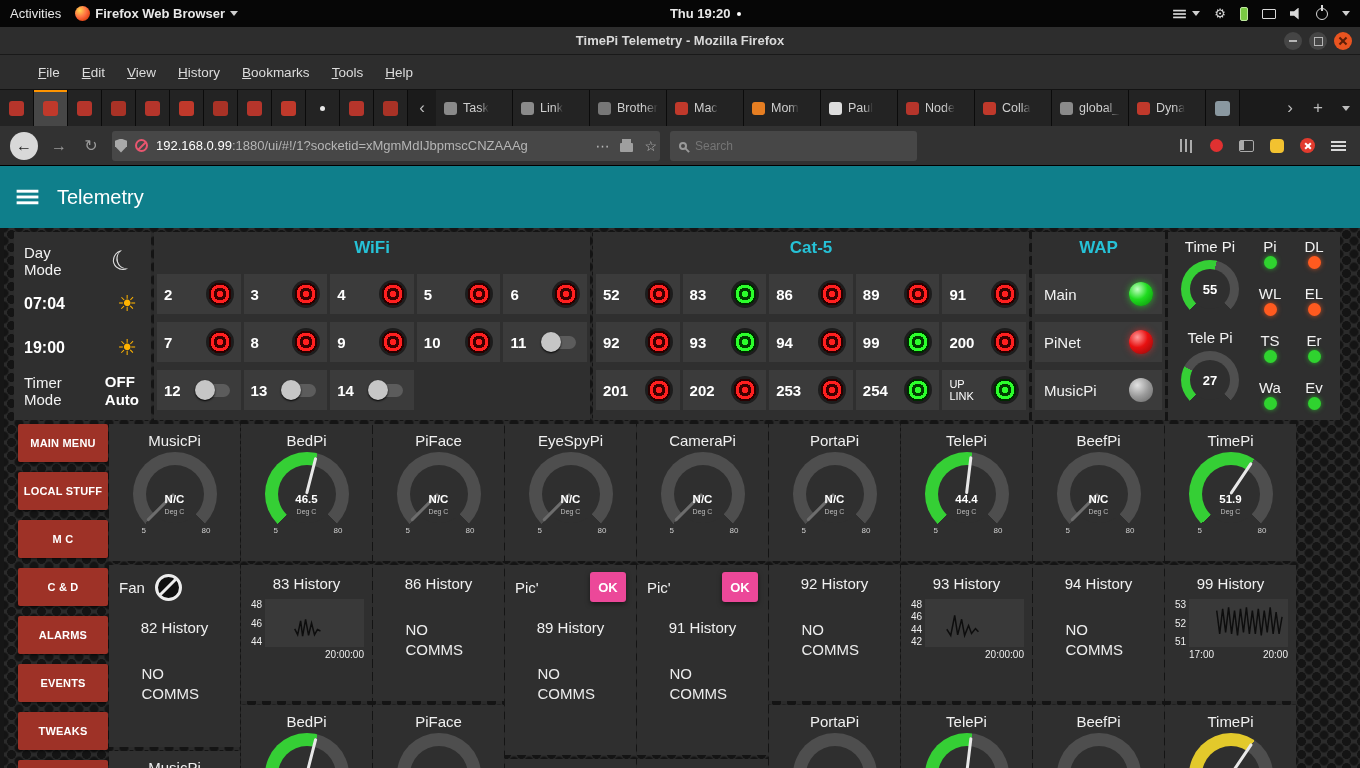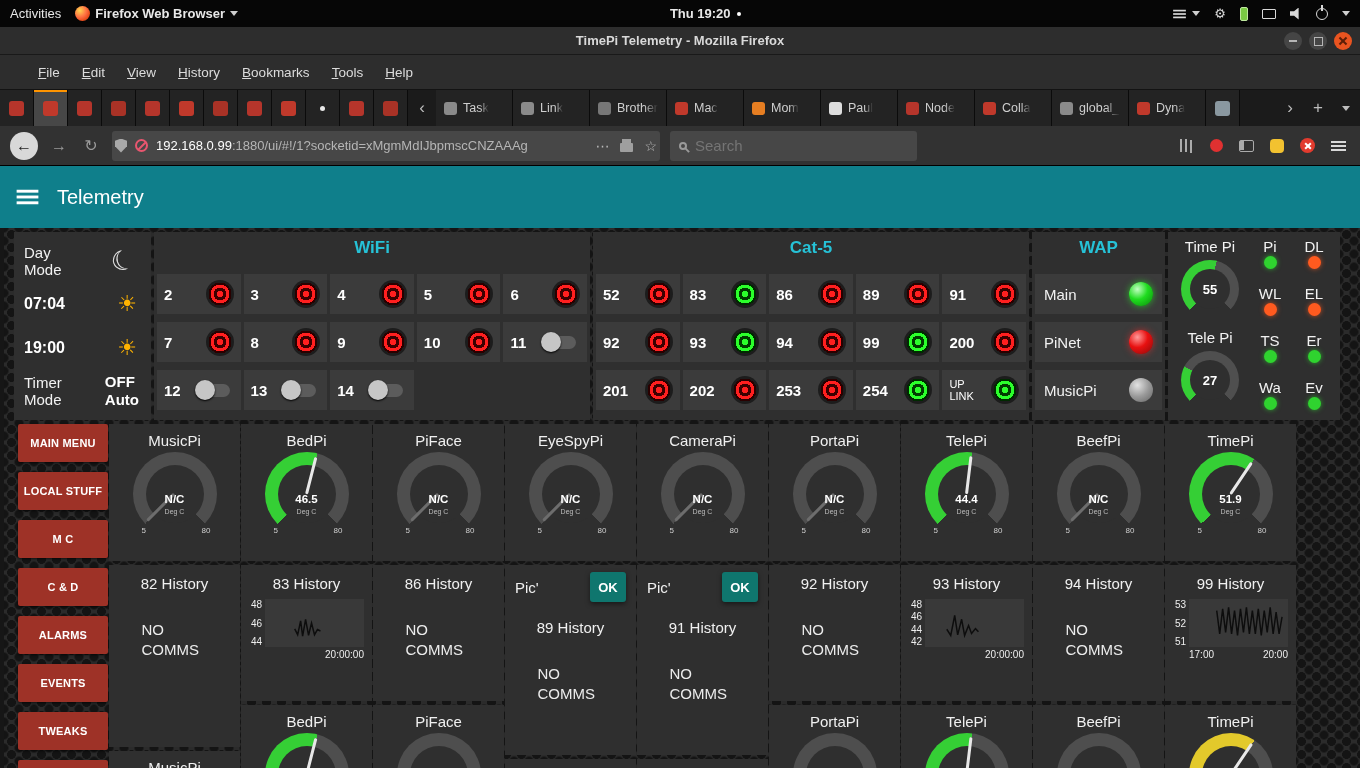--- a/index.html
+++ b/index.html
@@ -87,21 +87,21 @@
   .url-host { color:#fdfdfd; }
   .url-rest { color:#b5b5b5; }
   .url-actions { display:flex; align-items:center; gap:11px; color:#b9b9b9; font-size:14px; }
   .printer { width:13px; height:9px; background:#9f9f9f; border-radius:1px; position:relative; margin-top:3px; }
   .printer::before { content:""; position:absolute; top:-4px; left:2px; width:9px; height:4px; background:#9f9f9f; }
   .search-bar { width:247px; height:30px; background:#474747; border-radius:3px; display:flex; align-items:center;
                 padding:0 9px; gap:8px; }
   .mag { width:8px; height:8px; border:2px solid #9a9a9a; border-radius:50%; position:relative; flex:none; }
   .mag::after { content:""; position:absolute; width:6px; height:2px; background:#9a9a9a;
                 transform:rotate(45deg); right:-5px; bottom:-3px; }
-  .search-input { background:transparent; border:none; outline:none; color:#bbb; font-size:15px; width:100%;
+  .search-input { background:transparent; border:none; outline:none; color:#bbb; font-size:12px; width:100%;
                   font-family:"Liberation Sans", sans-serif; }
   .nav-right { display:flex; align-items:center; gap:16px; margin-left:auto; padding-right:4px; }
   .lib { width:14px; height:13px; position:relative; }
   .lib::before { content:""; position:absolute; left:0; top:0; width:2px; height:13px; background:#ababab;
                  box-shadow:5px 0 0 #ababab, 10px 1px 0 #ababab; }
   .rec { width:13px; height:13px; border-radius:50%; background:#e03131; }
   .side { width:15px; height:12px; border:1.5px solid #ababab; border-radius:2px; position:relative; }
   .side::before { content:""; position:absolute; left:0; top:0; width:4px; height:9px; background:#ababab; }
   .pocket { width:14px; height:14px; background:#f2c230; border-radius:4px; }
   .stop { width:15px; height:15px; border-radius:50%; background:#e23b2e; position:relative; }
@@ -202,21 +202,21 @@
   .gauge-unit { position:absolute; left:0; right:0; top:56px; text-align:center; font-size:7px; color:#bdbdbd; }
   .gauge-min { position:absolute; bottom:3px; left:17px; font-size:8px; color:#cfcfcf; }
   .gauge-max { position:absolute; bottom:3px; right:14px; font-size:8px; color:#cfcfcf; }
 
   .hrow { display:flex; align-items:center; height:44px; padding:0 10px; gap:10px; }
   .hrow.pic-row { justify-content:space-between; }
   .hlabel { font-size:15px; color:#f0f0f0; }
   .no-entry { width:27px; height:27px; border-radius:50%; background:#0f0f0f; border:3px solid #ececec; position:relative; }
   .no-entry::after { content:""; position:absolute; left:50%; top:-1px; width:3px; height:22px; background:#ececec;
                      transform:translateX(-50%) rotate(45deg); }
-  .ok-btn { width:36px; height:30px; background:#0f766e; color:#fff; font-weight:bold; font-size:13px; border:none;
+  .ok-btn { width:36px; height:30px; background:#ec4899; color:#fff; font-weight:bold; font-size:13px; border:none;
             border-radius:3px; box-shadow:0 2px 5px rgba(0,0,0,.5); font-family:"Liberation Sans", sans-serif; }
   .history-title { text-align:center; font-size:15px; color:#f0f0f0; margin-top:10px; }
   .nocomms { width:66px; margin:28px auto 0; font-size:15px; color:#ececec; line-height:20px; }
 
   .chart { display:grid; grid-template-columns:20px 1fr; grid-template-rows:48px 15px; margin:7px 8px 0 4px; }
   .yticks { display:flex; flex-direction:column; justify-content:space-between; align-items:flex-end;
             padding-right:3px; font-size:10px; color:#eee; }
   .plot { position:relative; background:rgba(255,255,255,.05); }
   .plot svg { width:100%; height:100%; display:block; }
   .xlabels { grid-column:2; display:flex; justify-content:space-between; font-size:10px; color:#eee; padding-top:2px; }
@@ -639,20 +639,24 @@
             <div class="gauge">
               <div class="gauge-ring" style="--gd: 0deg; --gc: #35cf35;"></div>
               <div class="needle idle" style="transform: rotate(-135deg);"></div>
               <div class="gauge-val">N/C</div>
               <div class="gauge-unit">Deg C</div>
               <span class="gauge-min">5</span>
               <span class="gauge-max">80</span>
             </div>
           </div>
           <div class="panel history-panel tall">
+            <div class="hrow">
+              <span class="hlabel">Fan</span>
+              <span class="no-entry"></span>
+            </div>
             <div class="history-title">82 History</div>
             <div class="nocomms">NO COMMS</div>
           </div>
           <div class="panel bottom-panel">
             <div class="panel-title">MusicPi</div>
           </div>
         </div>
         <div class="col">
           <div class="panel gauge-panel">
             <div class="panel-title">BedPi</div>

